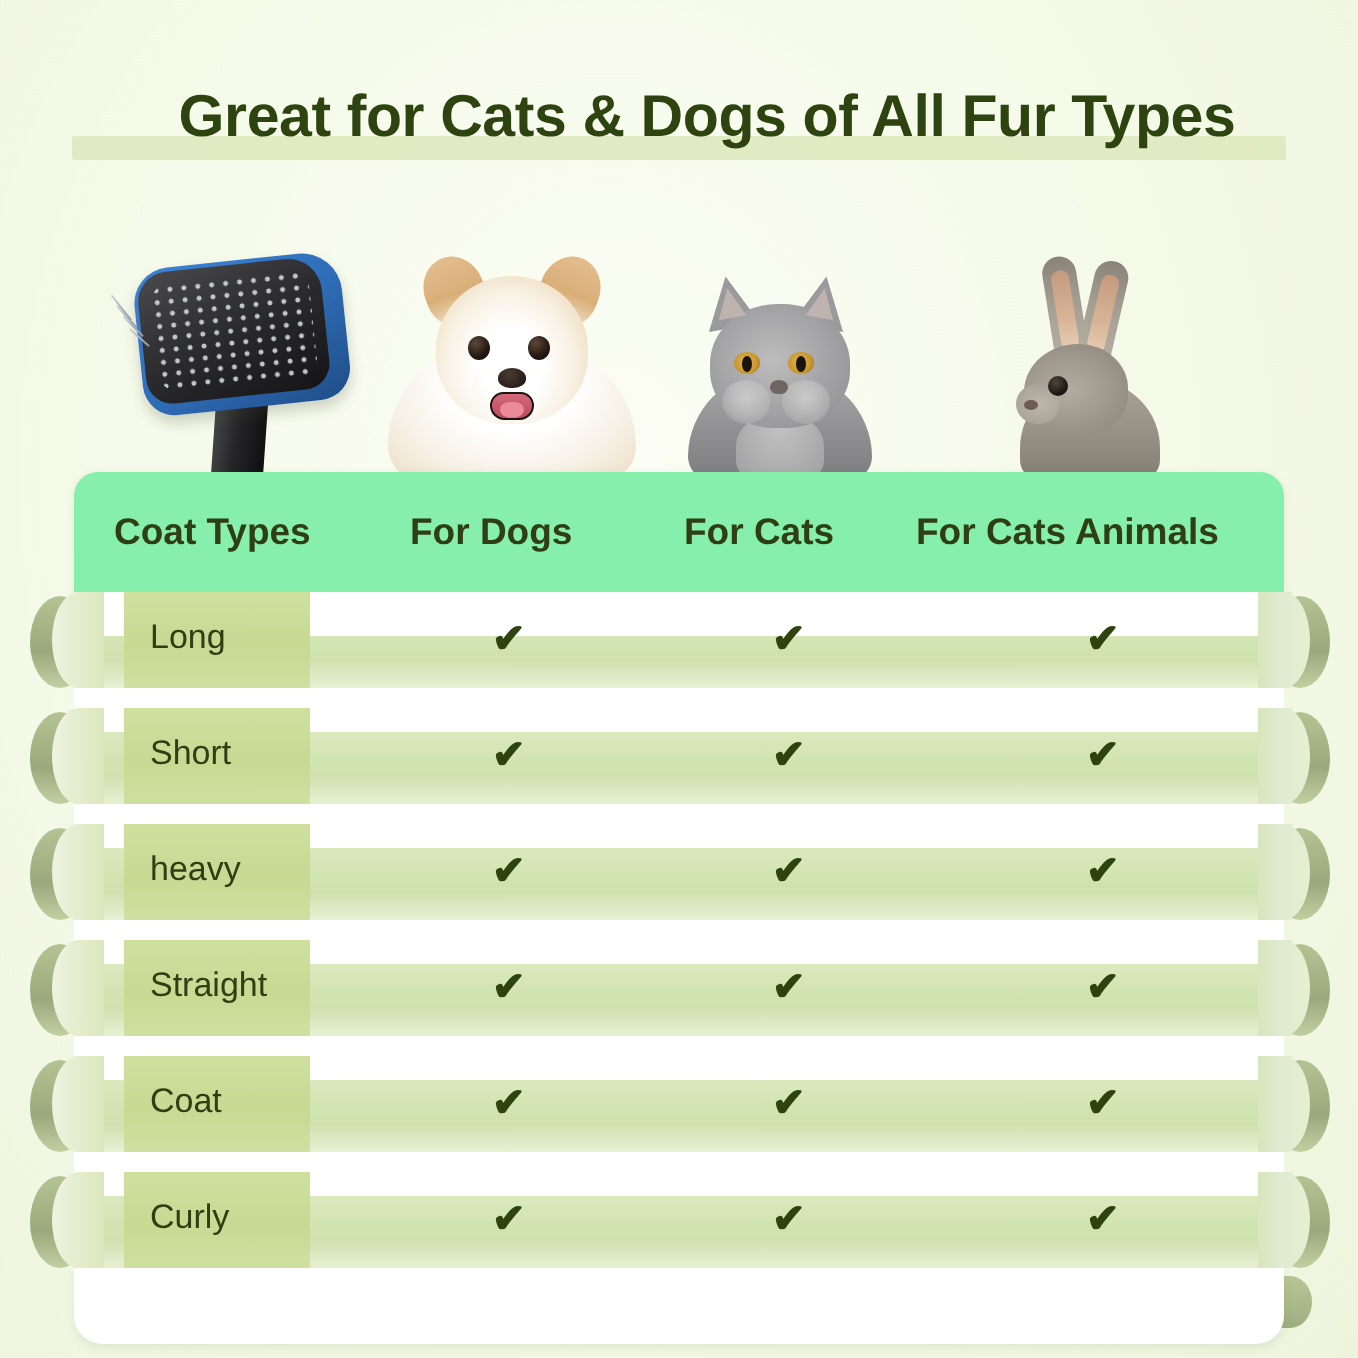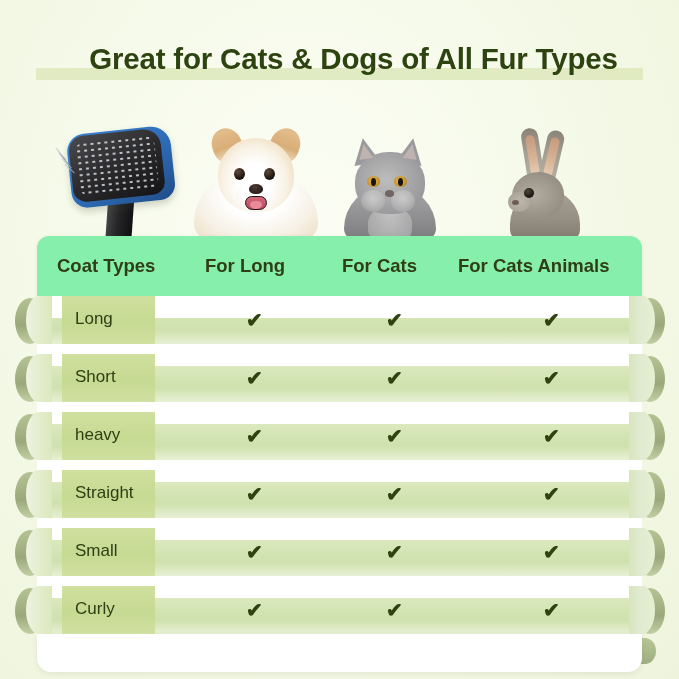--- a/index.html
+++ b/index.html
@@ -510,21 +510,21 @@
     <div id="rabbit-muzzle"></div>
     <div id="rabbit-eye"></div>
     <div id="rabbit-nose"></div>
   </div>
 </div>
 
 <div id="table-card">
 
   <div id="table-header">
     <span class="th" id="th-coat">Coat Types</span>
-    <span class="th" id="th-dogs">For Long</span>
+    <span class="th" id="th-dogs">For Dogs</span>
     <span class="th" id="th-cats">For Cats</span>
     <span class="th" id="th-small">For Cats Animals</span>
   </div>
 
   <div class="white-strip" style="top:60px;"></div>
   <div class="ribbon-row" style="top:60px;text-decoration:underline;">
     <div class="ribbon-tail left"></div>
     <div class="ribbon-tail right"></div>
     <div class="ribbon-band"></div>
     <div class="ribbon-fold left"></div>
@@ -579,21 +579,21 @@
   </div>
 
   <div class="white-strip" style="top:282px;"></div>
   <div class="ribbon-row" style="top:292px;">
     <div class="ribbon-tail left"></div>
     <div class="ribbon-tail right"></div>
     <div class="ribbon-band"></div>
     <div class="ribbon-fold left"></div>
     <div class="ribbon-fold right"></div>
     <div class="row-label-cell"></div>
-    <span class="row-label-text">Small</span>
+    <span class="row-label-text">Coat</span>
     <span class="check c-dogs">✔</span>
     <span class="check c-cats">✔</span>
     <span class="check c-small">✔</span>
   </div>
 
   <div class="white-strip" style="top:340px;"></div>
   <div class="ribbon-row" style="top:350px;">
     <div class="ribbon-tail left"></div>
     <div class="ribbon-tail right"></div>
     <div class="ribbon-band"></div>

